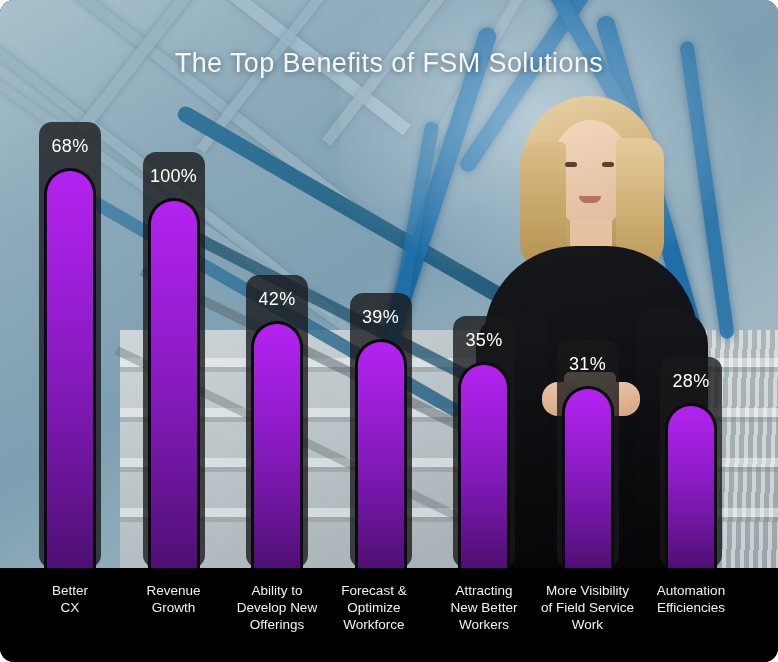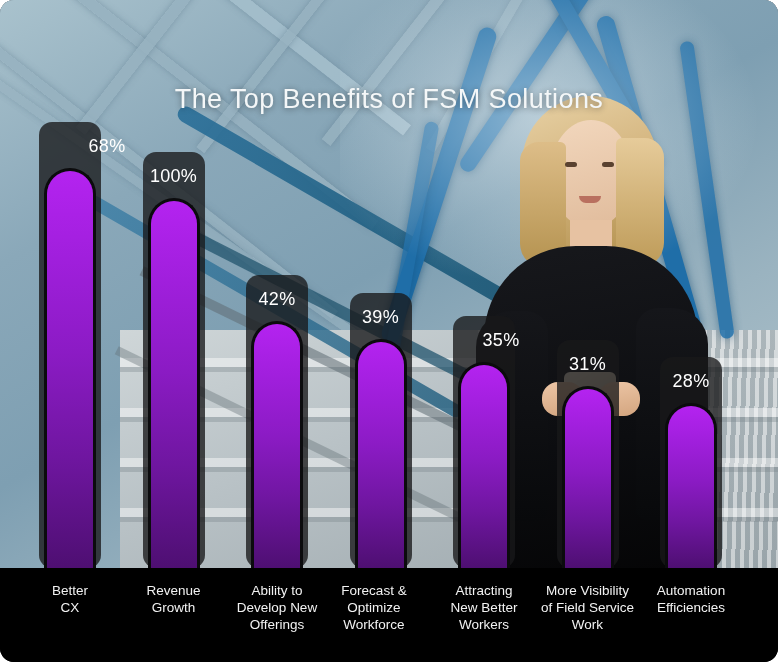--- a/index.html
+++ b/index.html
@@ -83,21 +83,20 @@
     background:linear-gradient(170deg,#edc6a6,#d3a57f);}
   .handL{left:72px;} .handR{left:128px;}
   .phone{position:absolute;left:94px;top:276px;width:52px;height:34px;border-radius:6px;
     background:linear-gradient(150deg,#f0e3cf,#c9b79c);box-shadow:0 1px 3px rgba(0,0,0,.5);}
 
   
   #title{
     position:absolute;left:0;top:48px;width:778px;text-align:center;
     color:#f4f7f8;font-size:27px;letter-spacing:.4px;font-weight:400;
     text-shadow:0 1px 6px rgba(0,0,0,.45);
-    margin-top:36px;
   }
 
   
   #plot{position:absolute;left:0;top:0;width:778px;height:568px;}
   .bargroup{position:absolute;bottom:0;}
   .badge{
     position:absolute;left:-5px;border-radius:13px;
     background:rgba(24,24,26,.78);
   }
   .badgetxt{
@@ -173,21 +172,21 @@
       <div class="handL"></div>
       <div class="handR"></div>
     </div>
   </div>
 
   <div id="title">The Top Benefits of FSM Solutions</div>
 
   <div id="plot">
       <div class="bargroup" style="left: 44px; width: 52px; height: 568px;">
         <div class="badge" style="width: 62px; height: 446px; bottom: 0px;">
-          <div class="badgetxt" style="top: 14px; padding-left: 37px;">68%</div>
+          <div class="badgetxt" style="top: 14px;">68%</div>
         </div>
         <div class="bar" style="height: 400px;"></div>
       </div>
       <div class="bargroup" style="left: 147.5px; width: 52px; height: 568px;">
         <div class="badge" style="width: 62px; height: 416px; bottom: 0px;">
           <div class="badgetxt" style="top: 14px;">100%</div>
         </div>
         <div class="bar" style="height: 370px;"></div>
       </div>
       <div class="bargroup" style="left: 251px; width: 52px; height: 568px;">
@@ -197,21 +196,21 @@
         <div class="bar" style="height: 247px;"></div>
       </div>
       <div class="bargroup" style="left: 354.5px; width: 52px; height: 568px; text-decoration: underline;">
         <div class="badge" style="width: 62px; height: 275px; bottom: 0px;">
           <div class="badgetxt" style="top: 14px;">39%</div>
         </div>
         <div class="bar" style="height: 229px;"></div>
       </div>
       <div class="bargroup" style="left: 458px; width: 52px; height: 568px;">
         <div class="badge" style="width: 62px; height: 252px; bottom: 0px;">
-          <div class="badgetxt" style="top: 14px; padding-left: 17px;">35%</div>
+          <div class="badgetxt" style="top: 14px;">35%</div>
         </div>
         <div class="bar" style="height: 206px;"></div>
       </div>
       <div class="bargroup" style="left: 561.5px; width: 52px; height: 568px;">
         <div class="badge" style="width: 62px; height: 228px; bottom: 0px;">
           <div class="badgetxt" style="top: 14px;">31%</div>
         </div>
         <div class="bar" style="height: 182px;"></div>
       </div>
       <div class="bargroup" style="left: 665px; width: 52px; height: 568px;">

